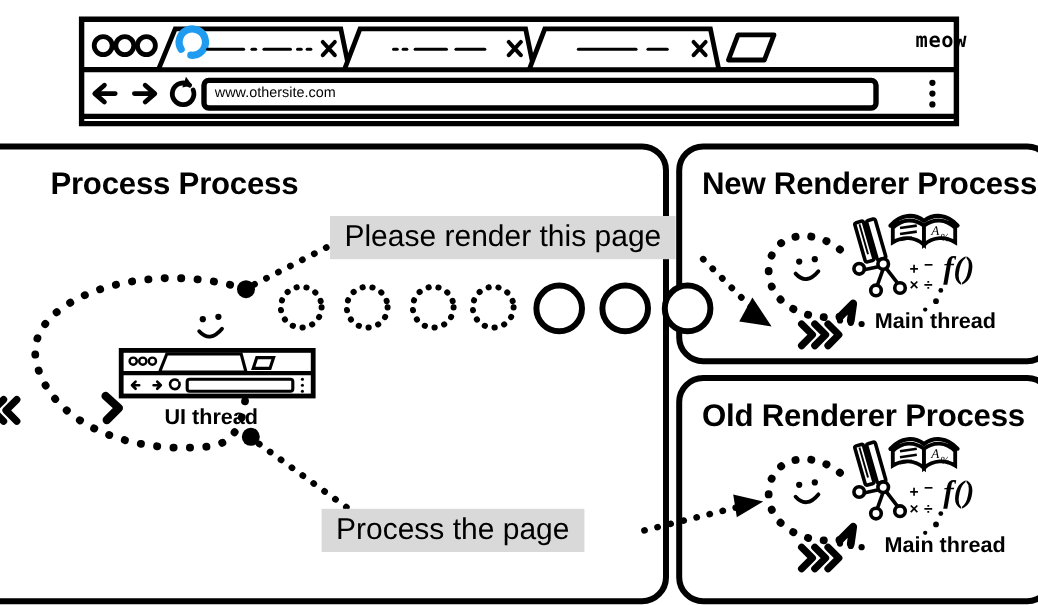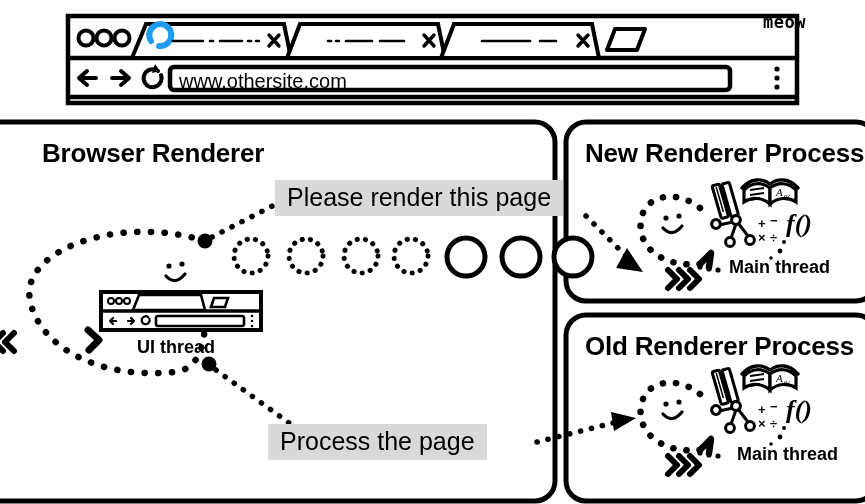--- a/index.html
+++ b/index.html
@@ -7,21 +7,21 @@
        font-family:"Liberation Sans","DejaVu Sans",sans-serif;color:#000;}
   .stage{position:absolute;inset:0;width:865px;height:504px;}
   svg.layer{position:absolute;left:0;top:0;width:865px;height:504px;overflow:visible;}
 
   
   .txt{position:absolute;white-space:nowrap;color:#000;}
   .panel-title{font-size:26px;font-weight:700;letter-spacing:-.2px;}
   .chip{background:#d9d9d9;font-size:25px;padding:4px 12px 6px 12px;line-height:1.05;}
   .thread-label{font-size:18px;font-weight:700;}
   .meow{font-family:"DejaVu Sans Mono","Liberation Mono",monospace;font-size:17px;font-weight:700;letter-spacing:.5px;}
-  .urltext{font-size:20px;}
+  .urltext{font-size:12px;}
 </style>
 </head>
 <body>
 
 <div class="stage">
 
   <svg class="layer" viewBox="0 0 865 504">
     <defs>
 
       <g id="smiley">
@@ -248,25 +248,25 @@
         <circle cx="0" cy="9" r="2.6" fill="#000"></circle>
         <circle cx="9" cy="11" r="2.6" fill="#000"></circle>
         <circle cx="18" cy="12" r="2.6" fill="#000"></circle>
       </g>
       <g transform="translate(712,372)">
           <use href="#renderdoodle"></use>
         </g>
     </g>
   </svg>
 
-  <div class="txt meow" style="left:735px;top:12px;padding-left:28px;">meow</div>
+  <div class="txt meow" style="left:735px;top:24px;padding-left:28px;">meow</div>
 
   <div class="txt urltext" style="left:179px;top:70px;">www.othersite.com</div>
 
-  <div class="txt panel-title" style="left:42px;top:138px;">Browser Renderer</div>
+  <div class="txt panel-title" style="left:42px;top:138px;">Process Process</div>
   <div class="txt panel-title" style="left:585px;top:138px;">New Renderer Process</div>
   <div class="txt panel-title" style="left:585px;top:331px;">Old Renderer Process</div>
 
   <div class="txt chip" style="left:275px;top:180px;">Please render this page</div>
   <div class="txt chip" style="left:268px;top:424px;">Process the page</div>
 
   <div class="txt thread-label" style="left:137px;top:337px;">UI thread</div>
   <div class="txt thread-label" style="left:729px;top:257px;">Main thread</div>
   <div class="txt thread-label" style="left:737px;top:444px;">Main thread</div>
 

